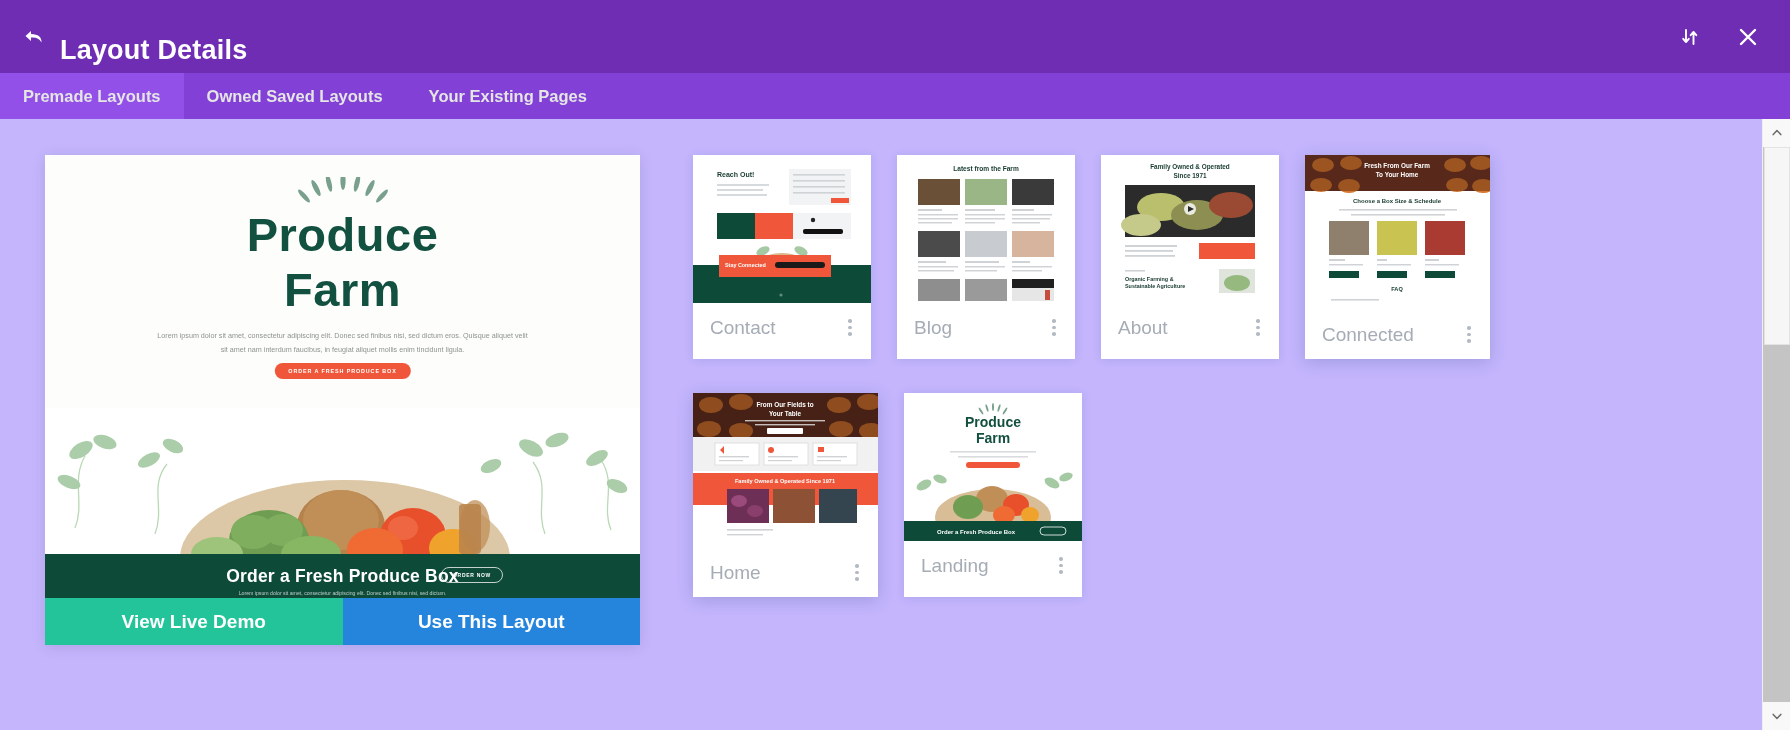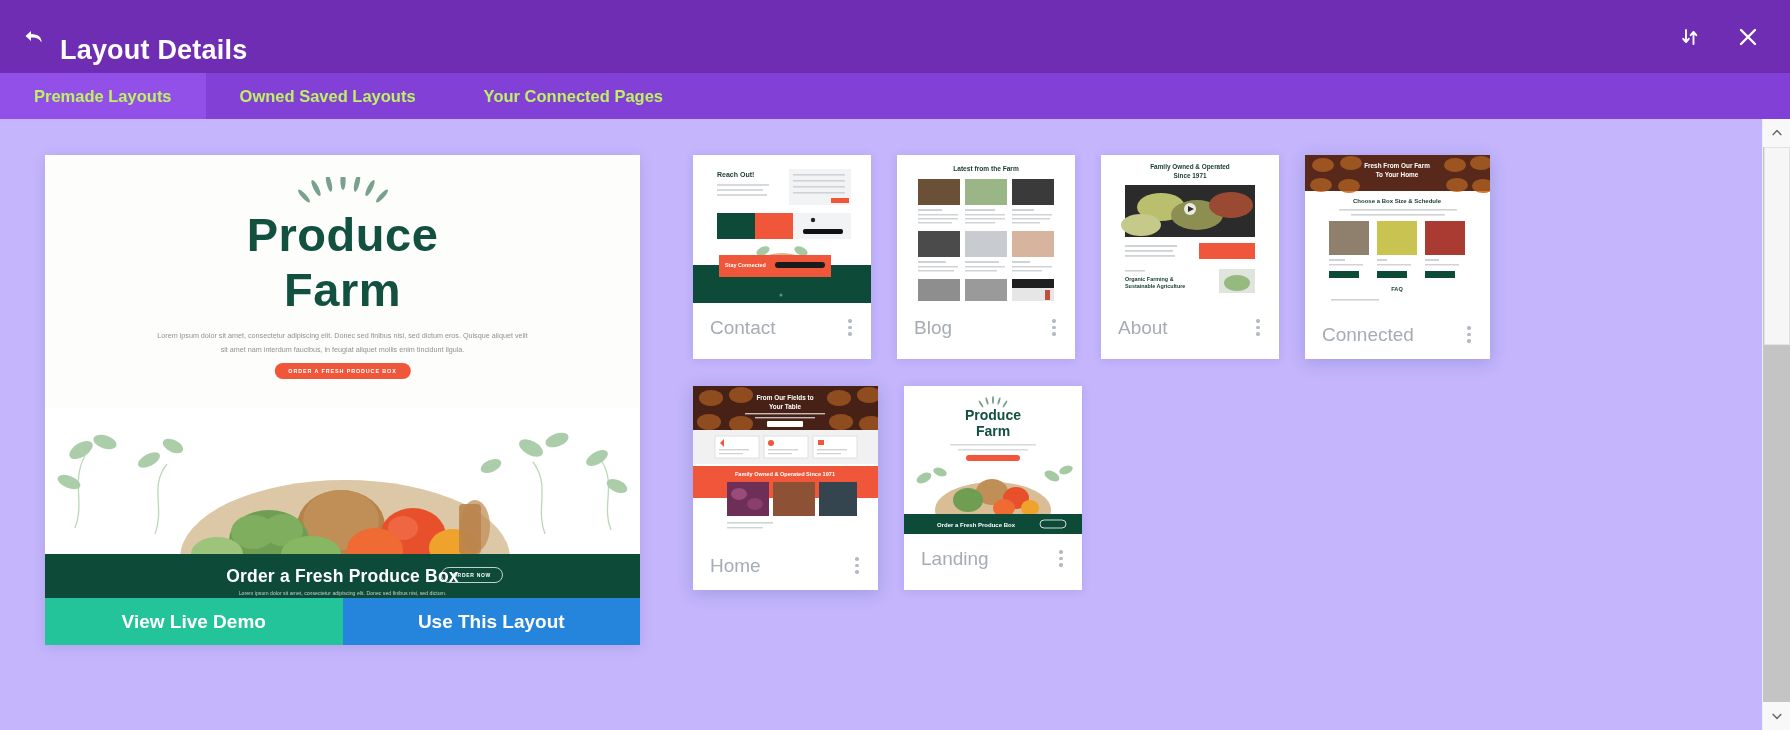--- a/index.html
+++ b/index.html
@@ -38,22 +38,22 @@
 
   
   .tabbar {
     position: absolute; top: 73px; left: 0;
     width: 1790px; height: 46px;
     background: #8340d6;
     display: flex; align-items: stretch;
   }
   .tab {
     display: flex; align-items: center; justify-content: center;
-    padding: 0 34px;
-    color: #bef264;
+    padding: 0 23px;
+    color: #e5e5e5;
     font-size: 16.5px;
     font-weight: 600;
     cursor: pointer;
     white-space: nowrap;
   }
   .tab.active { background: #9250e8; }
 
   
   .content {
     position: absolute; top: 119px; left: 0;
@@ -129,21 +129,21 @@
   .pv-btn.demo { background: #24c49a; }
   .pv-btn.use  { background: #2585dd; }
 
   
   .grid {
     position: absolute; left: 693px; top: 36px;
     width: 1020px;
     display: flex; flex-wrap: wrap; gap: 0px;
   }
   .thumb {
-    width: 178px; margin-right: 26px; margin-bottom: 27px;
+    width: 178px; margin-right: 26px; margin-bottom: 34px;
     background: #ffffff;
     box-shadow: 0 1px 9px rgba(26,62,120,.13);
     overflow: hidden;
     cursor: pointer;
   }
   .thumb.big { width: 185px; box-shadow: 0 3px 16px rgba(26,62,120,.22); }
   .thumb-img {
     height: 148px; width: 100%;
     background: #ffffff;
     overflow: hidden; position: relative;
@@ -205,21 +205,21 @@
       <svg width="22" height="22" viewBox="0 0 22 22">
         <path d="M4 4 L18 18 M18 4 L4 18" stroke="#fff" stroke-width="2.4" stroke-linecap="round"></path>
       </svg>
     </div>
   </div>
 </div>
 
 <div class="tabbar">
   <div class="tab active">Premade Layouts</div>
   <div class="tab">Owned Saved Layouts</div>
-  <div class="tab">Your Connected Pages</div>
+  <div class="tab">Your Existing Pages</div>
 </div>
 
 <div class="content">
 
   <div class="preview-card">
     <div class="pv-hero">
       <svg class="pv-rays" width="130" height="34" viewBox="0 0 130 34">
         <g fill="#78a08c">
           <ellipse cx="65" cy="4" rx="2.6" ry="9"></ellipse>
           <ellipse cx="51" cy="6" rx="2.5" ry="9" transform="rotate(-13 51 6)"></ellipse>

